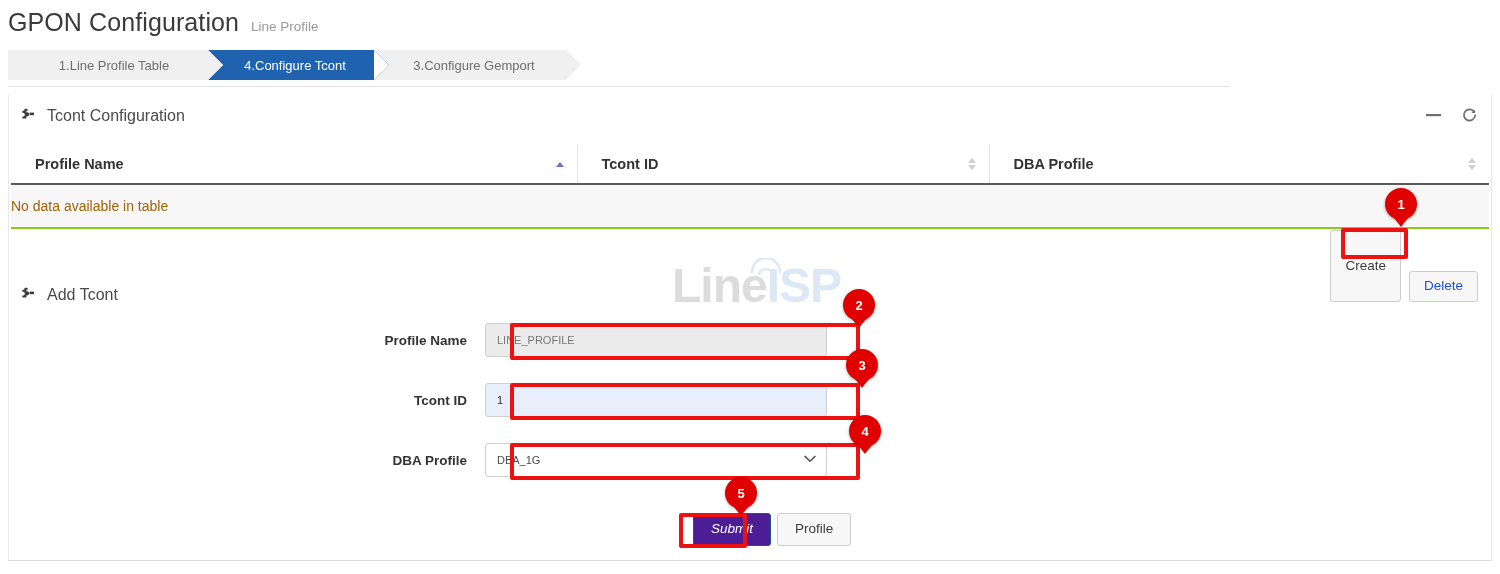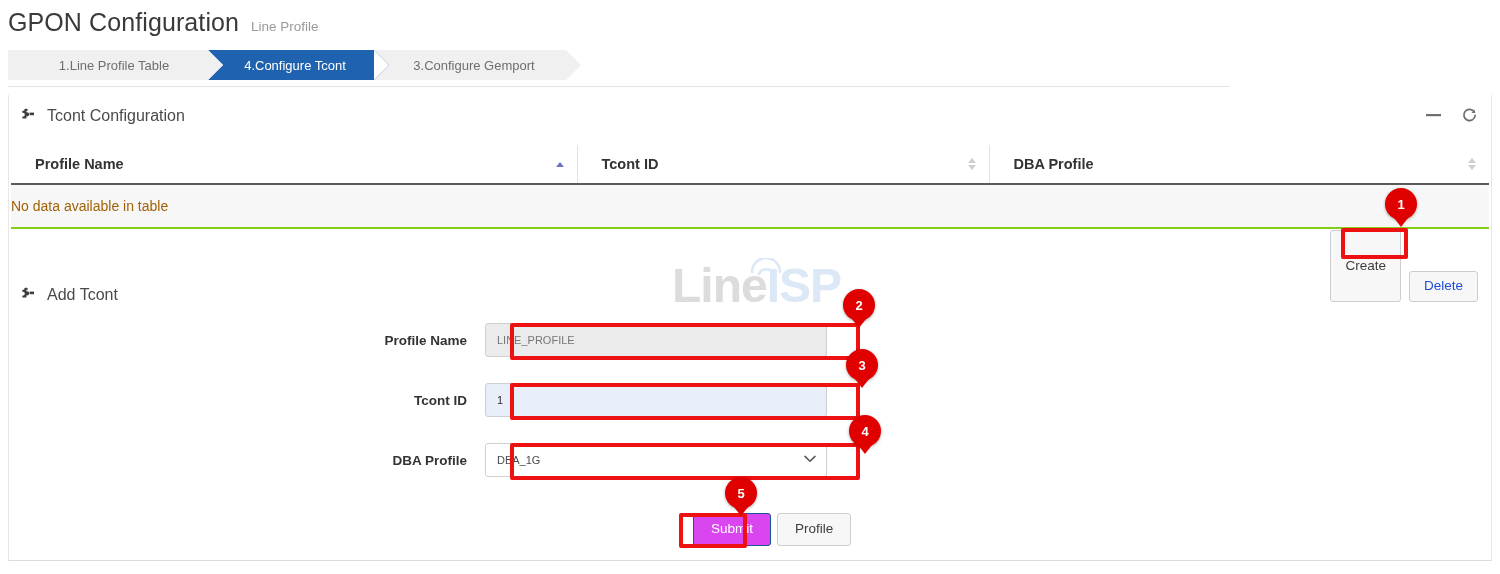--- a/index.html
+++ b/index.html
@@ -188,23 +188,24 @@
     padding: 6px 14px;
     border-radius: 3px;
     border: 1px solid #cdcdcd;
     background: #f7f7f7;
     color: #3d3d3d;
     cursor: pointer;
     line-height: 1.25;
   }
   .btn.disabled { color: #1d4ed8; cursor: default; margin-top: 41px; }
   .btn.primary {
-    background: #d946ef;
+    background: #4c1d95;
     border-color: #1a5598;
     color: #ffffff;
+    font-style: italic;
   }
 
   
   .form {
     position: absolute;
     left: 0; top: 228px;
     width: 100%;
   }
   .form-row {
     display: flex;

